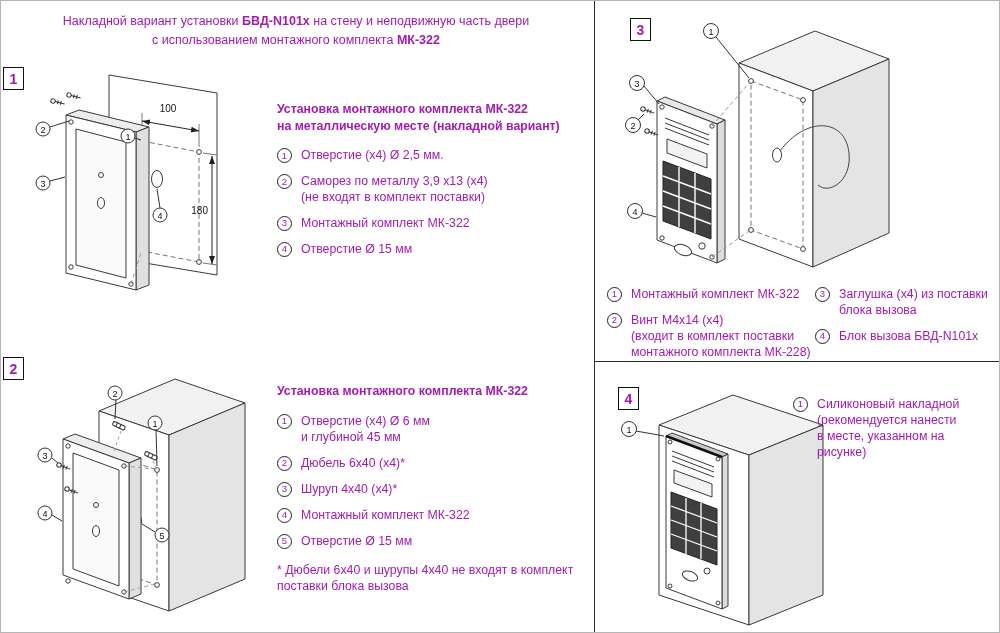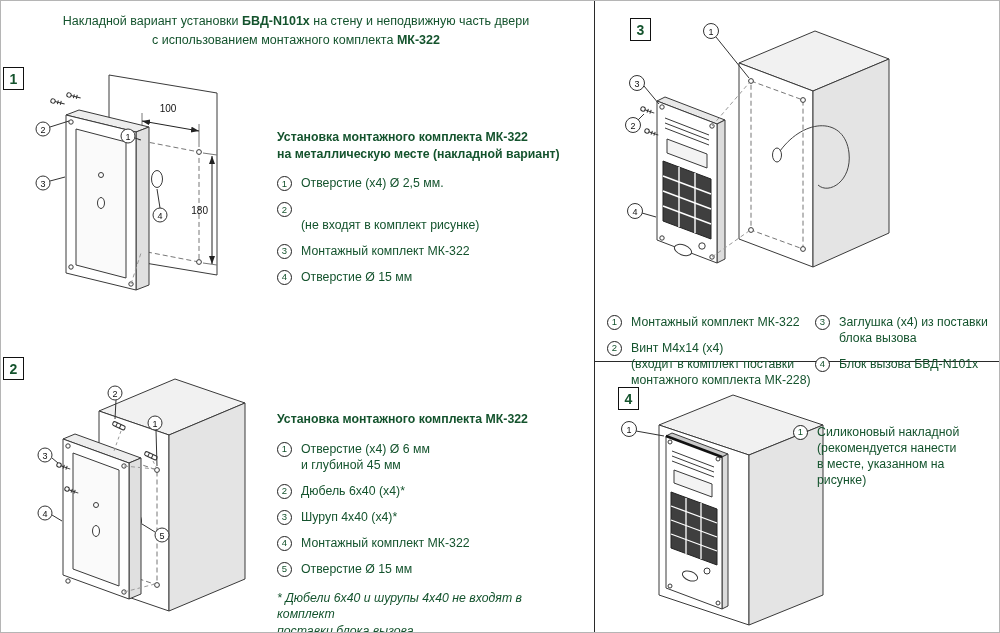--- a/index.html
+++ b/index.html
@@ -1,36 +1,36 @@
 <!DOCTYPE html>
 <html><head>
 <meta charset="utf-8">
 <style>
   * { margin:0; padding:0; box-sizing:border-box; }
   html,body { background:#fff; }
   .page {
     position:relative; width:1000px; height:633px; background:#ffffff;
-    font-family:"Liberation Sans", sans-serif; color:#14532d;
+    font-family:"Liberation Sans", sans-serif; color:#a21caf;
     border:1px solid #b5b5b5; overflow:hidden;
   }
   .title { position:absolute; left:55px; top:11px; width:480px; text-align:center;
            font-size:12.5px; line-height:1.5; }
   .divider-v { position:absolute; left:593px; top:0; width:1px; height:633px; background:#2a2a2a; }
   .divider-h { position:absolute; left:594px; top:360px; width:406px; height:1px; background:#2a2a2a; }
   .secnum { position:absolute; width:21px; height:23px; border:1.5px solid #111;
             display:flex; align-items:center; justify-content:center;
             font-size:14px; font-weight:bold; background:#fff; }
-  .tb { position:absolute; font-size:12.3px; line-height:1.3;margin-top:28px; }
+  .tb { position:absolute; font-size:12.3px; line-height:1.3; }
   .tb-heading { font-weight:bold; margin-bottom:14px; line-height:1.35; }
   .item { display:flex; align-items:flex-start; margin-bottom:10px; }
   .cnum { flex:0 0 auto; width:15px; height:15px; border:1px solid #222; border-radius:50%;
           font-size:9.5px; display:flex; align-items:center; justify-content:center;
           margin-right:9px; background:#fff; }
   .itxt { display:block; }
-  .footnote { margin-top:12px; line-height:1.35;font-style:italic; }
+  .footnote { margin-top:12px; line-height:1.35; }
   svg.drawing { position:absolute; }
   svg text { font-family:"Liberation Sans", sans-serif; }
 </style>
 </head>
 <body>
 
 <div class="page">
 
   <div class="title">
     <div><span>Накладной вариант установки </span><b>БВД-N101x</b><span> на стену и неподвижную часть двери</span></div>
@@ -131,21 +131,21 @@
     <div class="tb-heading">
       <div>Установка монтажного комплекта МК-322</div>
       <div>на металлическую месте (накладной вариант)</div>
     </div>
     <div class="item">
       <span class="cnum">1</span>
       <span class="itxt">Отверстие (x4) Ø 2,5 мм.</span>
     </div>
     <div class="item">
       <span class="cnum">2</span>
-      <span class="itxt"><br><span>(не входят в комплект рисунке)</span></span>
+      <span class="itxt"><span>Саморез по металлу 3,9 x13 (x4)</span><br><span>(не входят в комплект поставки)</span></span>
     </div>
     <div class="item">
       <span class="cnum">3</span>
       <span class="itxt">Монтажный комплект МК-322</span>
     </div>
     <div class="item">
       <span class="cnum">4</span>
       <span class="itxt">Отверстие Ø 15 мм</span>
     </div>
   </div>

